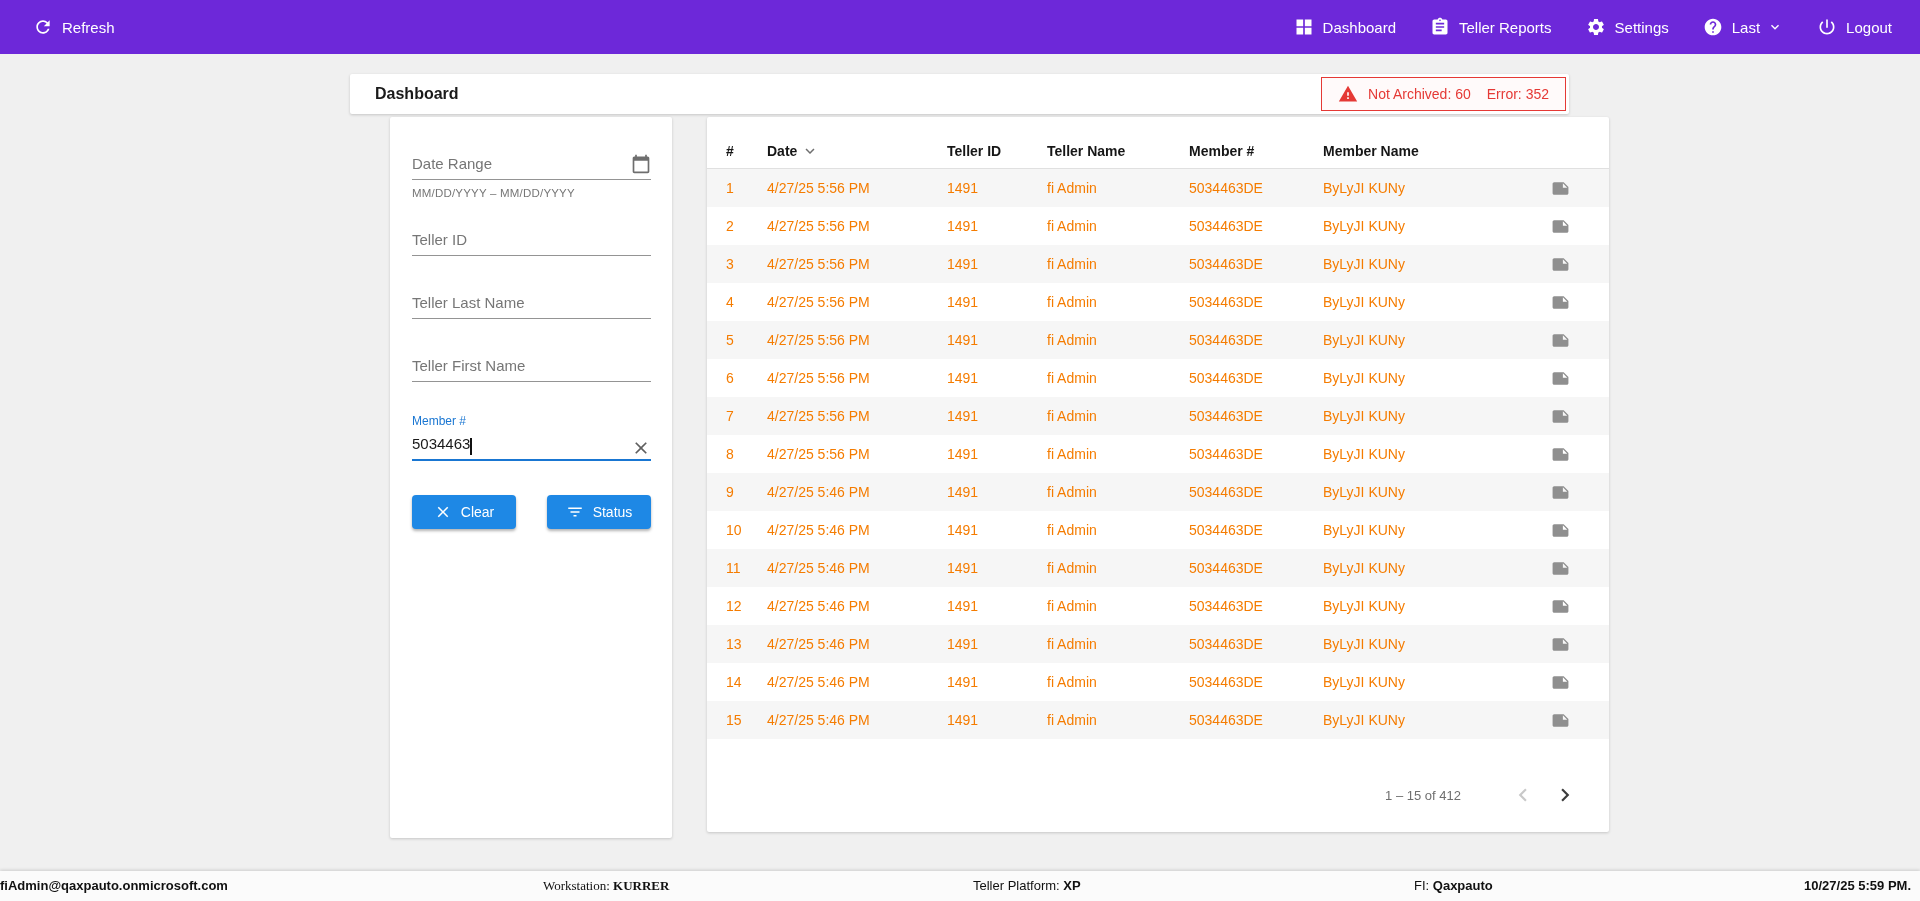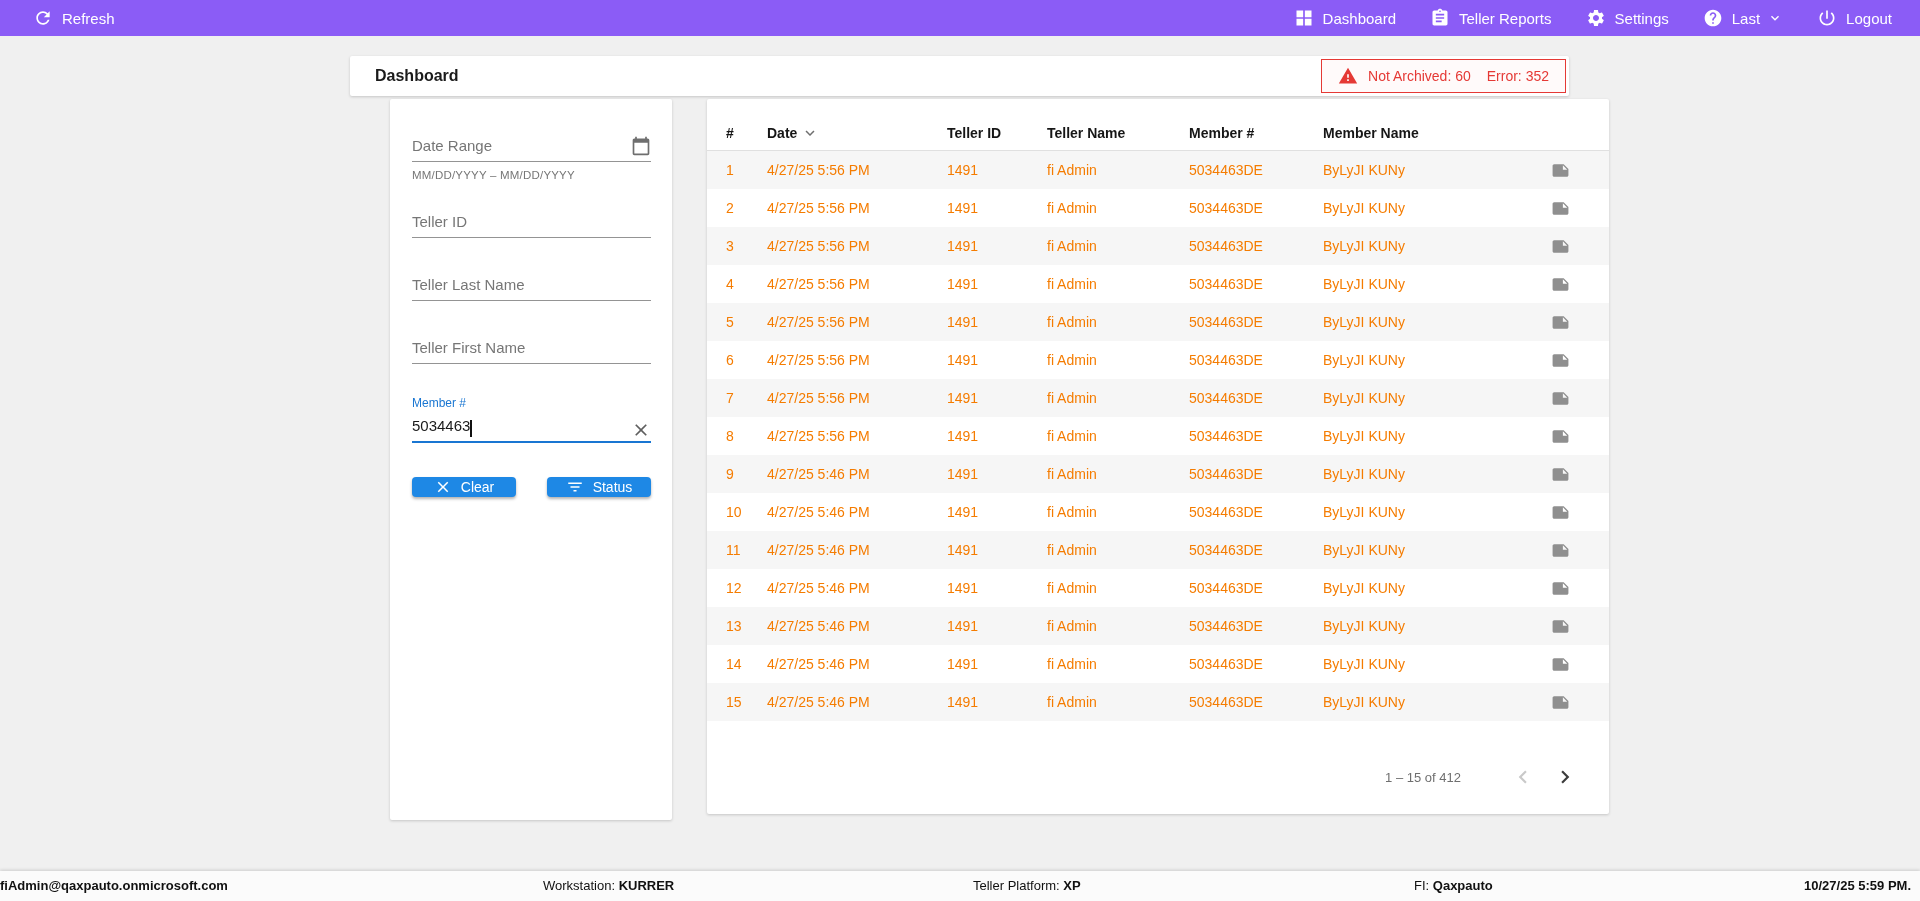--- a/index.html
+++ b/index.html
@@ -8,22 +8,22 @@
     font-family: "Liberation Sans", sans-serif;
     background: #f0f0f0;
     position: relative;
     overflow: hidden;
     color: #1a1a1a;
   }
   svg { flex: none; }
 
   
   .topbar {
-    height: 36px;
-    background: #8b5cf6;
+    height: 54px;
+    background: #6d28d9;
     display: flex;
     align-items: center;
     justify-content: space-between;
     padding: 0 28px 0 33px;
   }
   .nav-btn {
     display: flex;
     align-items: center;
     gap: 9px;
     background: none;
@@ -124,21 +124,21 @@
     position: absolute; top: -3px; left: 0;
     width: 20px; height: 20px; border-radius: 50%;
     background: #fafafa;
     box-shadow: 0 1px 3px rgba(0,0,0,.4);
   }
   .switch.on { background: #93a7e6; }
   .switch.on .thumb { left: 16px; background: #3d5cd8; }
 
   .btn-row { display: flex; gap: 31px; margin-top: 28px; }
   .btn {
-    width: 104px; height: 20px;
+    width: 104px; height: 34px;
     background: #1e88e5;
     border: none; border-radius: 4px;
     color: #ffffff;
     font-family: "Liberation Sans", sans-serif;
     font-size: 14px;
     display: flex; align-items: center; justify-content: center; gap: 9px;
     box-shadow: 0 2px 3px rgba(0,0,0,.3);
     cursor: pointer;
   }
   .btn .b-icon { width: 18px; height: 18px; fill: #ffffff; }
@@ -189,21 +189,21 @@
     width: 100%;
     height: 30px;
     background: #fbfbfb;
     box-shadow: 0 -1px 3px rgba(0,0,0,.15);
     font-size: 13px;
     line-height: 30px;
     color: #111;
   }
   .statusbar .seg { position: absolute; white-space: nowrap; }
   .f-user { left: 0; font-weight: bold; }
-  .f-workstation { left: 543px; }
+  .f-workstation { left: 543px; font-family: Liberation Serif, serif; }
   .f-platform { left: 973px; }
   .f-fi { left: 1414px; }
   .f-datetime { right: 9px; font-weight: bold; }
   .seg b { font-weight: bold; }
 </style>
 </head>
 <body>
 
 <nav class="topbar">
   <button class="nav-btn">

